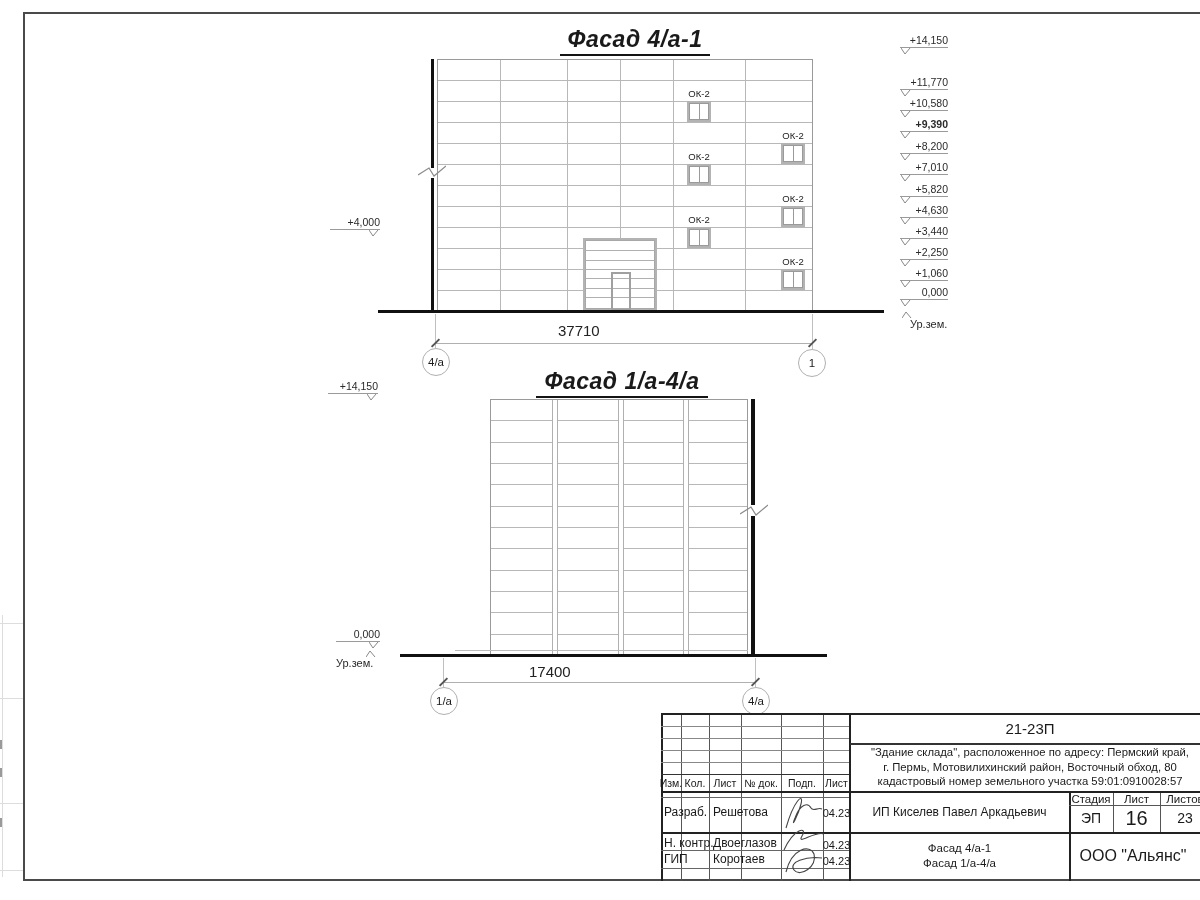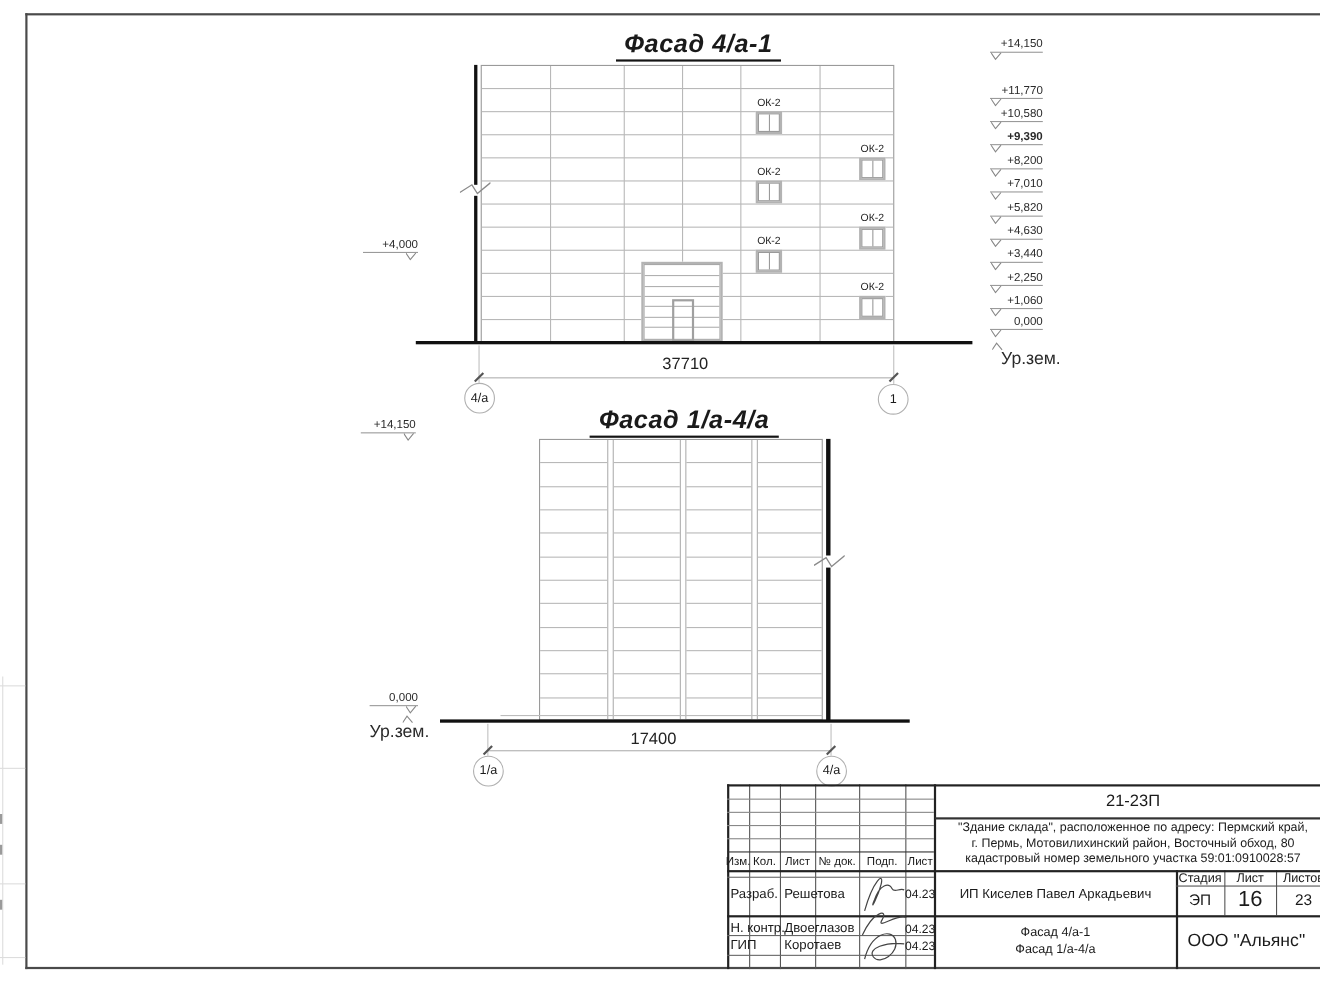--- a/index.html
+++ b/index.html
@@ -6,24 +6,24 @@
   .sheet{position:relative;width:1200px;height:900px;background:#fff;overflow:hidden;
          font-family:"Liberation Sans",sans-serif;color:#1a1a1a}
   .ln{position:absolute}
   .ftitle{position:absolute;font-style:italic;font-weight:600;font-size:23px;text-align:center;letter-spacing:.5px}
   .ftitle span{display:inline-block;border-bottom:2px solid #141414;padding:0 8px 1px}
   .bld{position:absolute;border:1px solid #9a9a9a;background:#fff;box-sizing:border-box}
   .elev{position:absolute;font-size:10.5px;line-height:12px;height:13px;text-align:right;
         border-bottom:1px solid #9a9a9a;color:#2a2a2a}
   .elev svg{position:absolute;bottom:-8px;left:1px}
   .elev.flip svg{left:auto;right:1px}
-  .gnd{position:absolute;font-size:16px;color:#2a2a2a;white-space:nowrap}
+  .gnd{position:absolute;font-size:11px;color:#2a2a2a;white-space:nowrap}
   .bubble{position:absolute;width:26px;height:26px;border:1px solid #b0b0b0;border-radius:50%;
           font-size:11.5px;display:flex;align-items:center;justify-content:center;background:#fff}
-  .dimnum{position:absolute;font-size:15px;text-align:center;color:#222}
+  .dimnum{position:absolute;font-size:15px;color:#222}
   .tick{position:absolute;width:11px;height:2px;background:#555;transform:rotate(-45deg)}
   .win{position:absolute;border:2px solid #b3b3b3;background:#fff;box-sizing:border-box}
   .win .inner{position:absolute;left:0;top:0;right:0;bottom:0;border:1px solid #9a9a9a}
   .win .mull{position:absolute;top:1px;bottom:1px;left:50%;width:1px;background:#9a9a9a}
   .wlabel{position:absolute;font-size:9.5px;text-align:center;color:#222}
   .gate{position:absolute;border:2px solid #b3b3b3;background:#fff;box-sizing:border-box}
   .gate .inframe{position:absolute;left:0;top:0;right:0;bottom:0;border:1px solid #a8a8a8}
   .door{position:absolute;border:2px solid #a0a0a0;background:transparent;box-sizing:border-box}
   .sep{position:absolute;background:#fff;border-left:1px solid #b0b0b0;border-right:1px solid #b0b0b0;box-sizing:border-box}
   .cellc{position:absolute;display:flex;align-items:center;justify-content:center;text-align:center}

